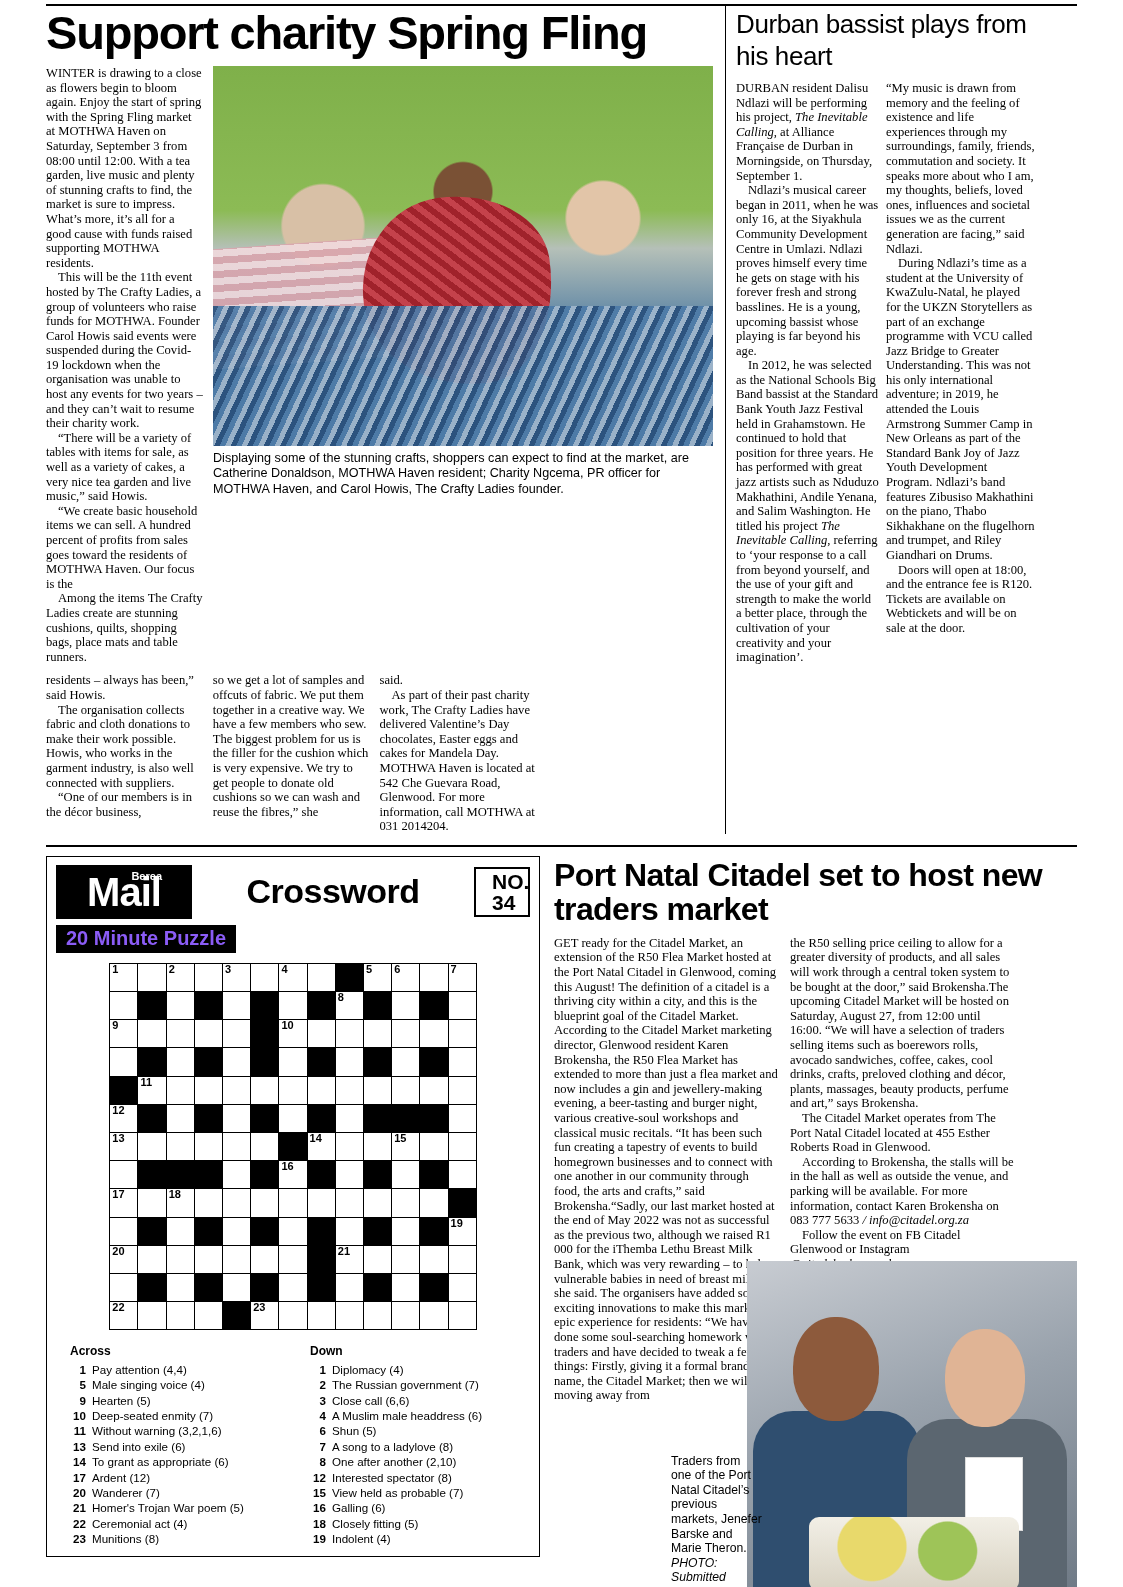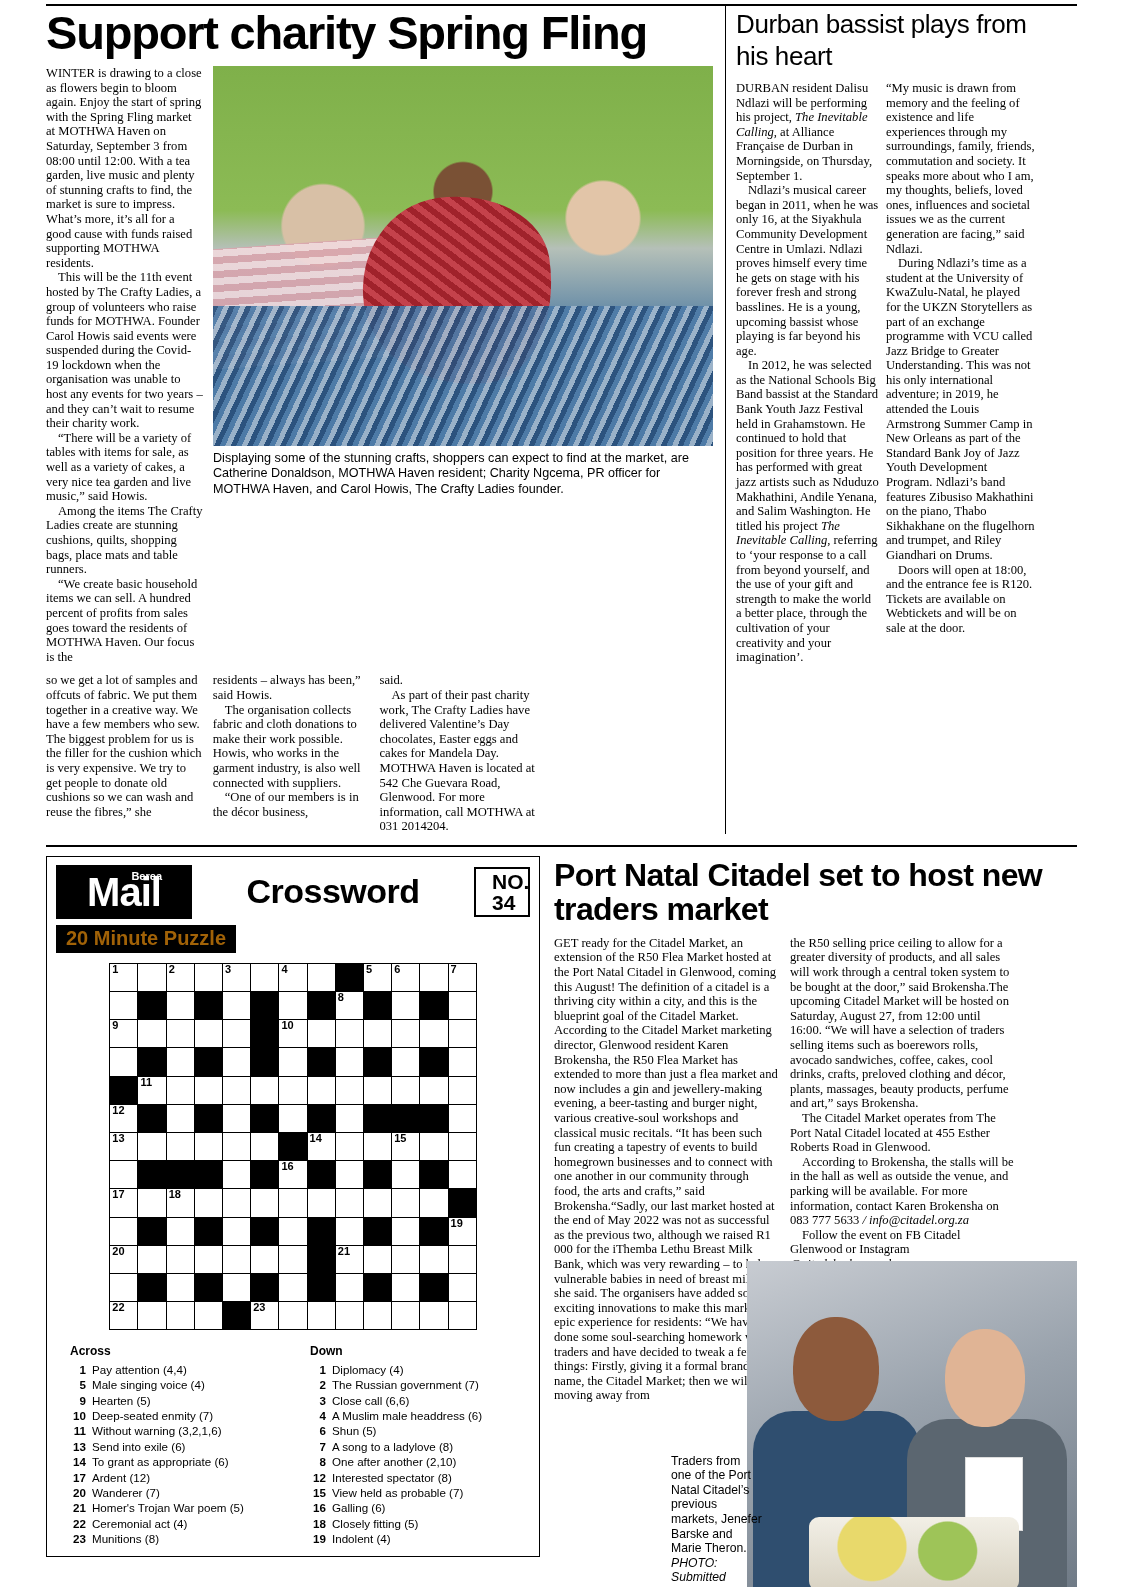--- a/index.html
+++ b/index.html
@@ -101,21 +101,21 @@
   .logo-box { width:136px; height:54px; background:#000000; position:relative;
               display:flex; align-items:center; justify-content:center; }
   .logo-box .mailtxt { font-family:Liberation Sans, sans-serif; font-weight:bold; color:#fff;
                        font-size:40px; letter-spacing:-1px; line-height:40px; }
   .logo-box .berea { position:absolute; top:5px; right:30px; color:#fff; font-size:11px;
                      font-family:"Liberation Sans", sans-serif; font-weight:bold; }
   .cw-title { flex:1; text-align:center; font-family:"Liberation Sans", sans-serif;
               font-weight:bold; font-size:34px; letter-spacing:-0.5px; }
   .cw-no { border:2px solid #000; width:56px; padding:2px 16px; text-align:center;
            font-family:"Liberation Sans", sans-serif; font-weight:bold; font-size:21px; line-height:21px; }
-  .cw-band { background:#000; color:#a16207; display:inline-block; padding:2px 10px 3px 10px;
+  .cw-band { background:#000; color:#8b5cf6; display:inline-block; padding:2px 10px 3px 10px;
              font-family:"Liberation Sans", sans-serif; font-weight:bold; font-size:20px; margin-top:6px; }
 
   table.grid { border-collapse:collapse; margin:10px auto 0 auto; }
   table.grid td { width:28.2px; height:28.2px; border:1.4px solid #000; background:#fff;
                   position:relative; padding:0; }
   table.grid td.blk { background:#000; }
   table.grid td span { position:absolute; top:0px; left:2px; font-family:"Liberation Sans", sans-serif;
                        font-size:11px; font-weight:bold; line-height:11px; }
 
   .clues { display:flex; margin-top:14px; font-family:"Liberation Sans", sans-serif; font-size:11.6px;
@@ -162,41 +162,41 @@
   <div class="top-zone">
 
     <div class="left-story">
       <h1 class="headline">Support charity Spring Fling</h1>
 
       <div class="story-top">
         <div class="col-narrow body-text">
           <p class="first">WINTER is drawing to a close as flowers begin to bloom again. Enjoy the start of spring with the Spring Fling market at MOTHWA Haven on Saturday, September 3 from 08:00 until 12:00. With a tea garden, live music and plenty of stunning crafts to find, the market is sure to impress. What’s more, it’s all for a good cause with funds raised supporting MOTHWA residents.</p>
           <p>This will be the 11th event hosted by The Crafty Ladies, a group of volunteers who raise funds for MOTHWA. Founder Carol Howis said events were suspended during the Covid-19 lockdown when the organisation was unable to host any events for two years – and they can’t wait to resume their charity work.</p>
           <p>“There will be a variety of tables with items for sale, as well as a variety of cakes, a very nice tea garden and live music,” said Howis.</p>
+          <p>“We create basic household items we can sell. A hundred percent of profits from sales goes toward the residents of MOTHWA Haven. Our focus is the</p>
           <p>Among the items The Crafty Ladies create are stunning cushions, quilts, shopping bags, place mats and table runners.</p>
-          <p>“We create basic household items we can sell. A hundred percent of profits from sales goes toward the residents of MOTHWA Haven. Our focus is the</p>
         </div>
         <div class="photo-block">
           <div class="photo">
             <div class="quilt"></div>
             <div class="cloth"></div>
             <div class="tablecloth"></div>
           </div>
           <div class="caption">Displaying some of the stunning crafts, shoppers can expect to find at the market, are Catherine Donaldson, MOTHWA Haven resident; Charity Ngcema, PR officer for MOTHWA Haven, and Carol Howis, The Crafty Ladies founder.</div>
         </div>
       </div>
 
       <div class="story-bottom">
         <div class="col body-text">
-          <p class="first">so we get a lot of samples and offcuts of fabric. We put them together in a creative way. We have a few members who sew. The biggest problem for us is the filler for the cushion which is very expensive. We try to get people to donate old cushions so we can wash and reuse the fibres,” she</p>
-        </div>
-        <div class="col body-text">
           <p class="first">residents – always has been,” said Howis.</p>
           <p>The organisation collects fabric and cloth donations to make their work possible. Howis, who works in the garment industry, is also well connected with suppliers.</p>
           <p>“One of our members is in the décor business,</p>
+        </div>
+        <div class="col body-text">
+          <p class="first">so we get a lot of samples and offcuts of fabric. We put them together in a creative way. We have a few members who sew. The biggest problem for us is the filler for the cushion which is very expensive. We try to get people to donate old cushions so we can wash and reuse the fibres,” she</p>
         </div>
         <div class="col body-text">
           <p class="first">said.</p>
           <p>As part of their past charity work, The Crafty Ladies have delivered Valentine’s Day chocolates, Easter eggs and cakes for Mandela Day. MOTHWA Haven is located at 542 Che Guevara Road, Glenwood. For more information, call MOTHWA at 031 2014204.</p>
         </div>
         <div class="col"></div>
       </div>
     </div>
 
     <div class="vrule"></div>

